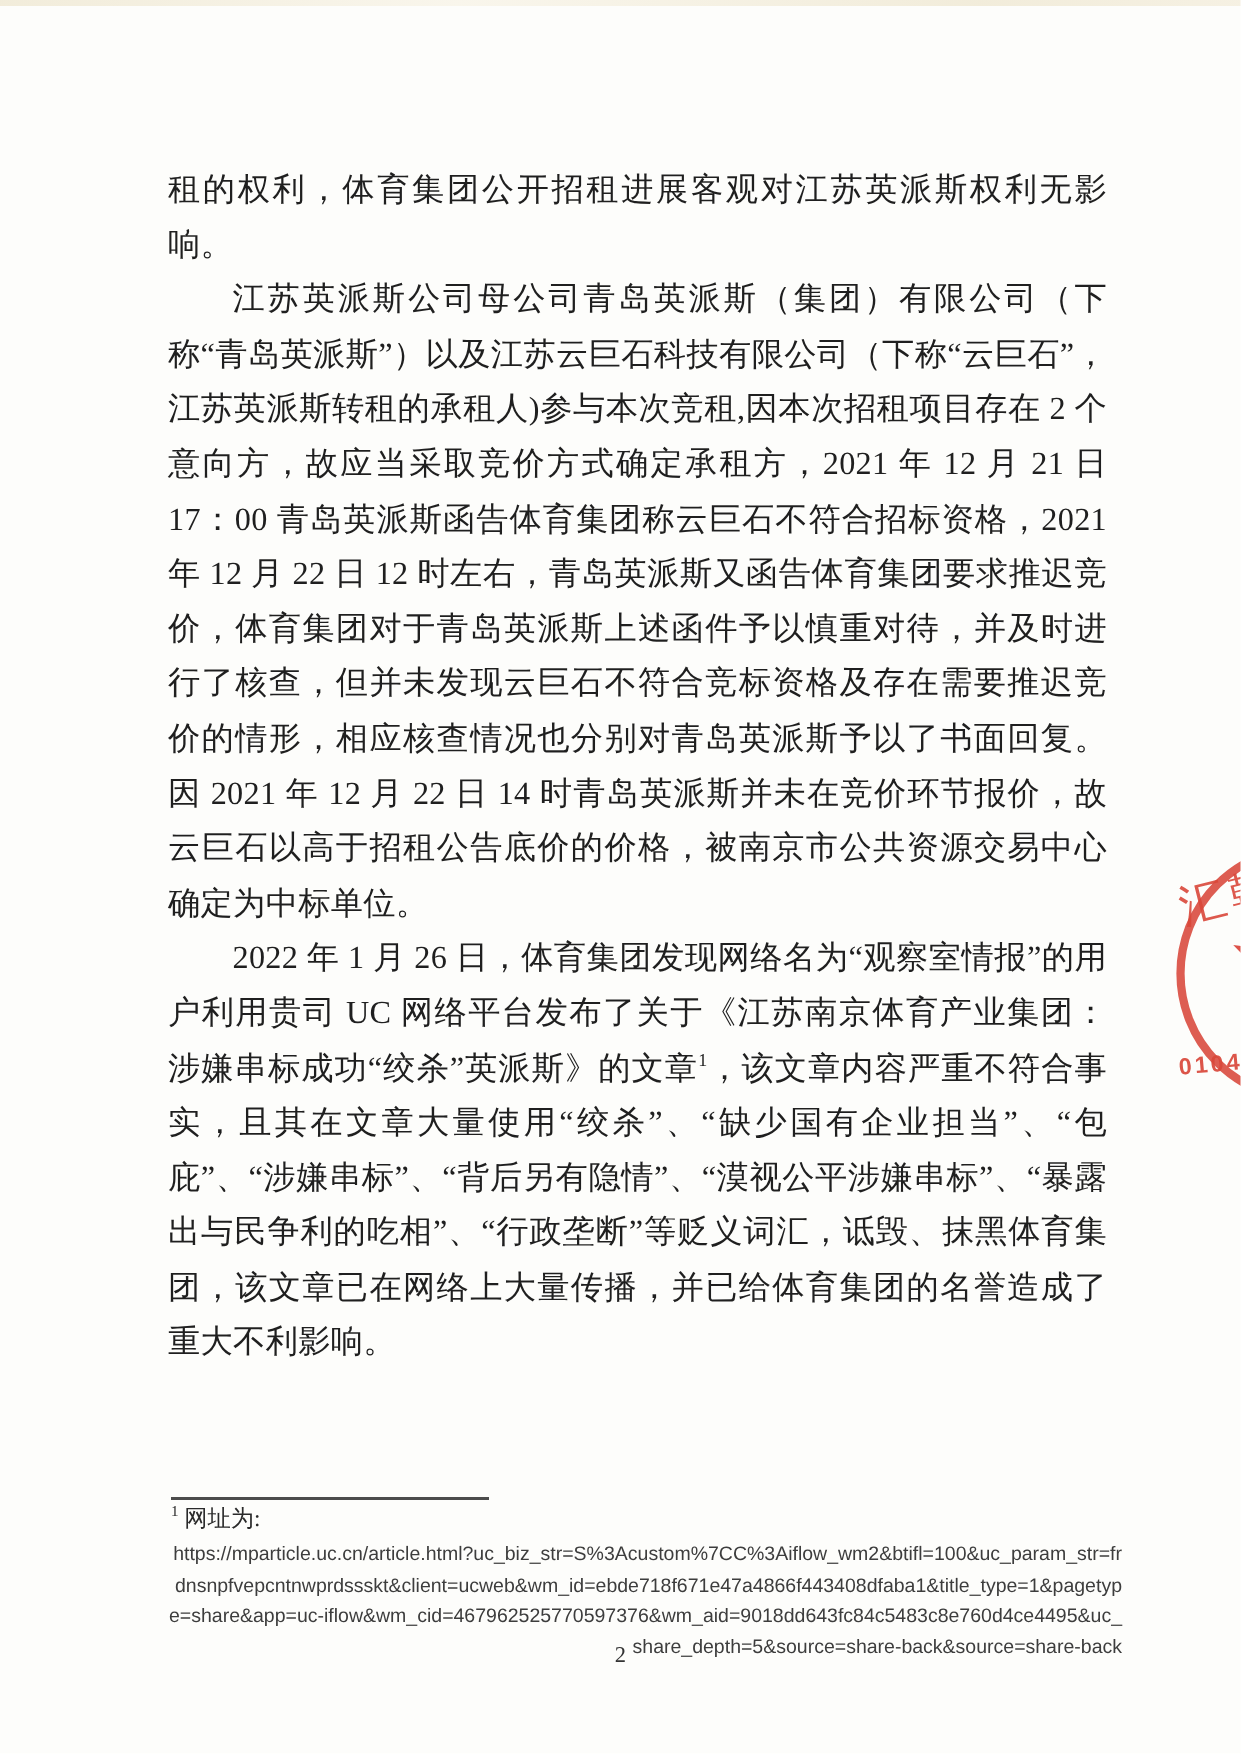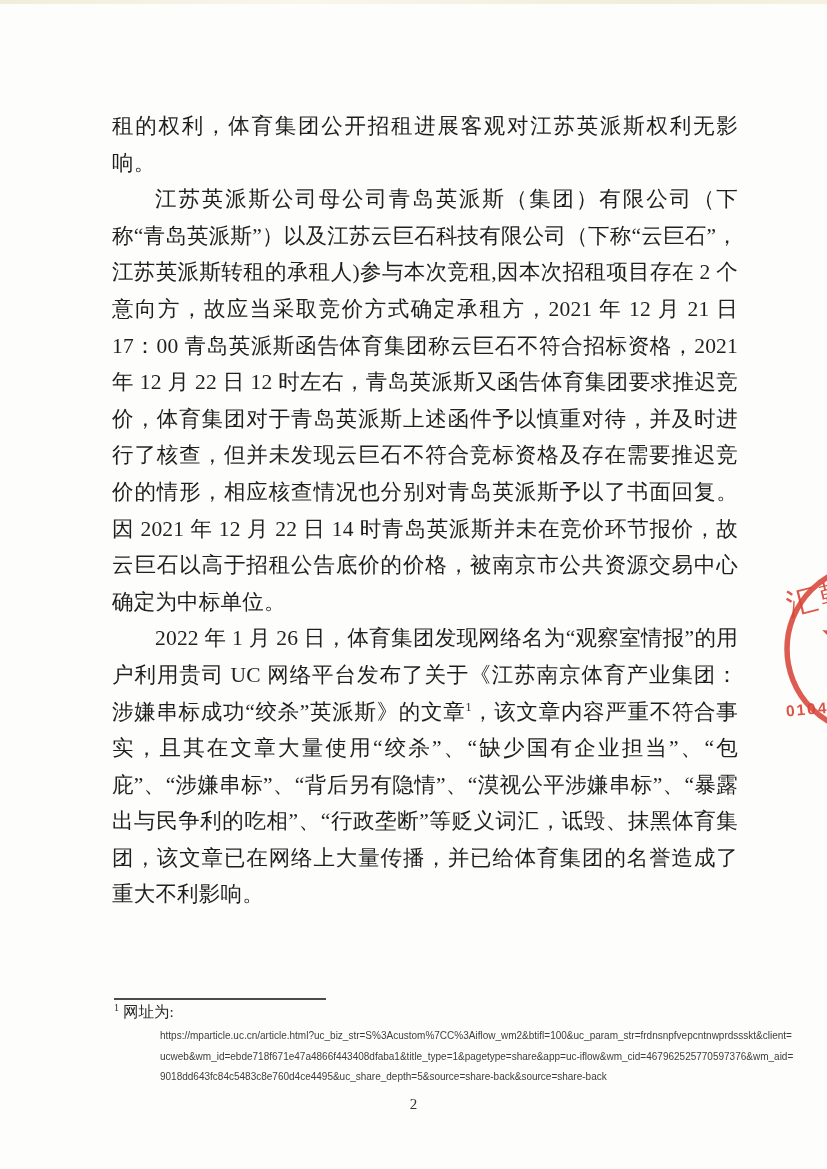--- a/index.html
+++ b/index.html
@@ -40,26 +40,25 @@
     border-top: 2px solid #4c4c4c;
   }
   .fn-head {
     position: absolute; left: 114px; top: 1002px;
     font-size: 15.5px; color: #2a2a2a; text-align: center;
   }
   .fn-head .fn-ref { font-size: 10px; }
   .fn-url {
     position: absolute; left: 112px; top: 1026px; width: 636px;
     font-family: "Liberation Sans", "DejaVu Sans", sans-serif;
-    font-size: 10px;
+    font-size: 13px;
     line-height: 20.6px;
     color: #3d3d3d;
     word-break: break-all;
-    text-align: left;
-    margin-left: 48px;
+    text-align: right;
   }
   .page-num {
     position: absolute; left: 0; top: 1096px; width: 827px;
     text-align: center;
     font-size: 15px; color: #333333;
   }
   .stamp {
     position: absolute; left: 783px; top: 556px;
     width: 192px; height: 196px;
     opacity: 0.93;

